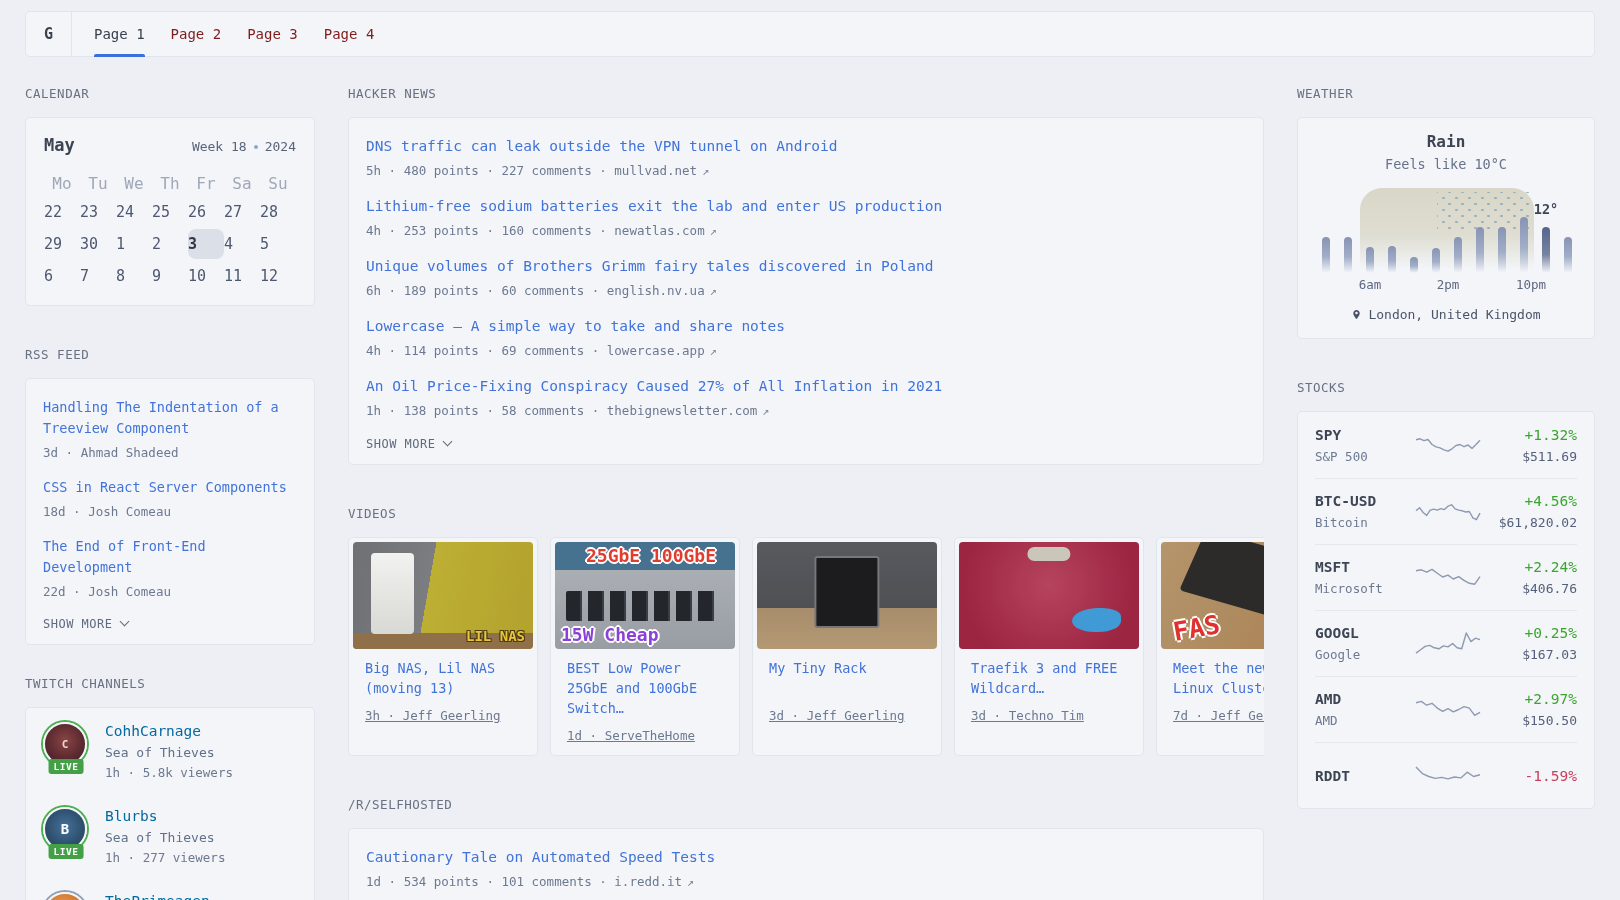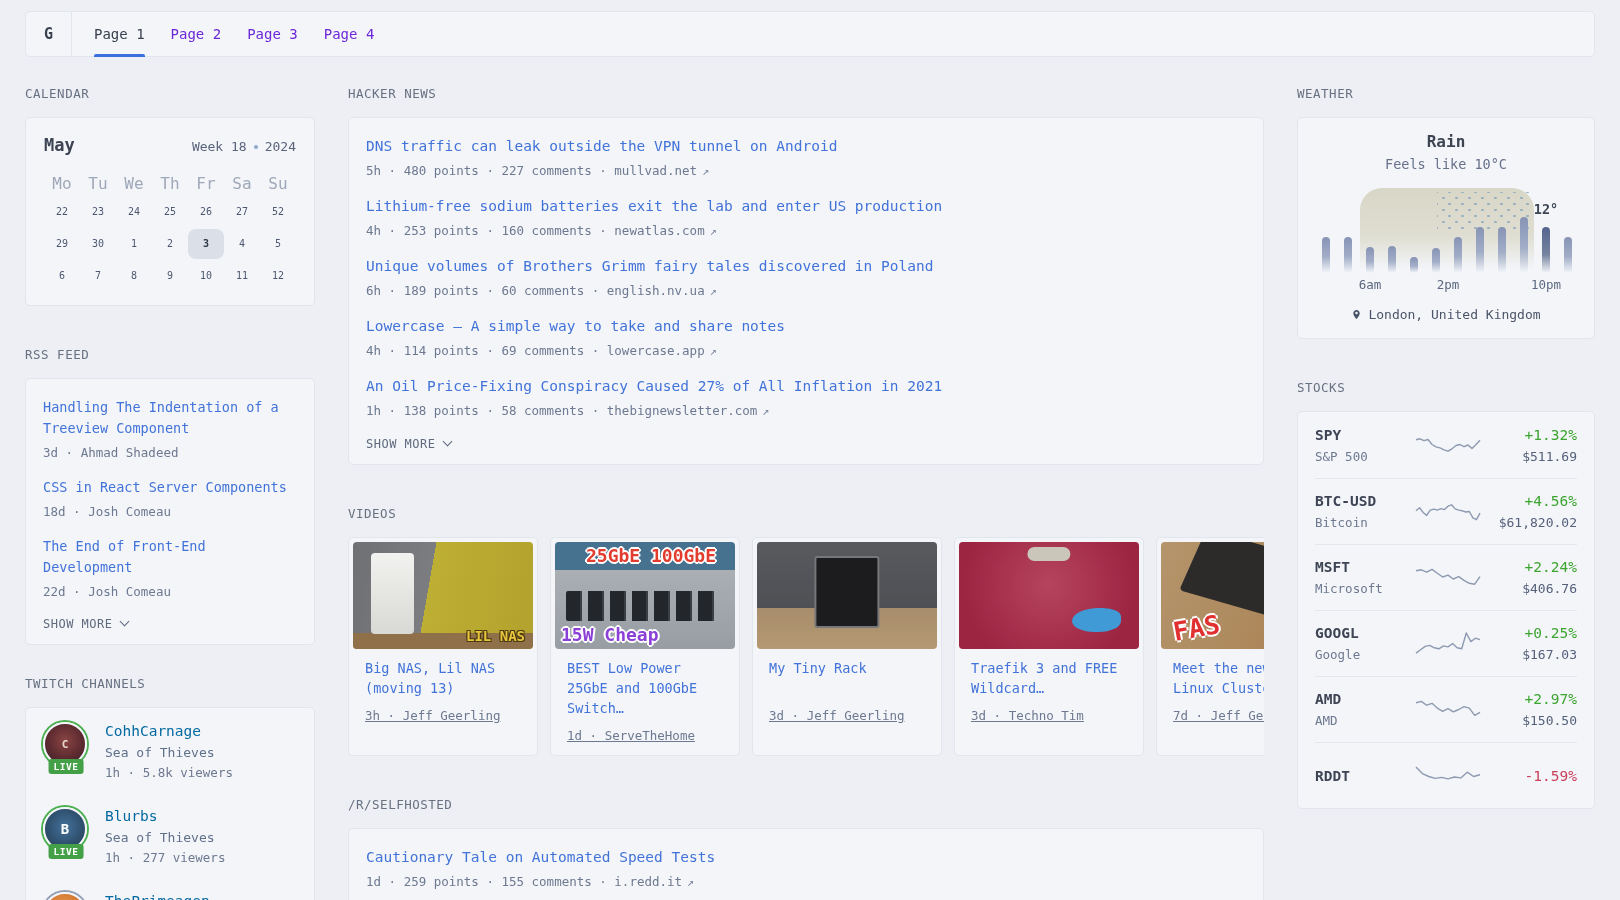--- a/index.html
+++ b/index.html
@@ -14,42 +14,42 @@
     font-family:"DejaVu Sans Mono","Liberation Mono",monospace;
     color:var(--text);
   }
   .page{padding:0 25px;}
   
   header{height:46px;margin-top:11px;background:var(--card);border:1px solid var(--border);
     border-radius:5px;display:flex;align-items:stretch;}
   .logo{width:46px;display:flex;align-items:center;justify-content:center;
     border-right:1px solid var(--border);font-weight:bold;font-size:15px;color:#39414f;cursor:pointer;}
   .tabs{display:flex;gap:26px;padding-left:22px;}
-  .tab{position:relative;display:flex;align-items:center;font-size:14px;color:#6d28d9;cursor:pointer;}
+  .tab{position:relative;display:flex;align-items:center;font-size:14px;color:#7f1d1d;cursor:pointer;}
   .tab.active{color:#39414f;}
   .tab.active::after{content:'';position:absolute;left:0;right:0;bottom:-1px;height:3px;
     background:#3b6fe0;border-radius:2px 2px 0 0;}
   
   .grid{display:grid;grid-template-columns:290px minmax(0,1fr) 298px;column-gap:33px;}
   .sec{margin-top:40px;}
   .sec.first{margin-top:28px;}
   .sec-title{font-size:12.5px;font-weight:normal;color:#687182;letter-spacing:.5px;
     line-height:18px;margin-bottom:14px;}
   .card{background:var(--card);border:1px solid var(--border);border-radius:5px;}
   
   .cal-card{padding:16px 18px 12px;}
   .cal-head{display:flex;justify-content:space-between;align-items:baseline;}
   .cal-month{font-size:17px;font-weight:bold;color:#3c4454;line-height:22px;}
   .cal-week{font-size:13px;color:#59647a;}
   .cal-dot{display:inline-block;width:4px;height:4px;border-radius:50%;background:#8fa5cc;
     margin:0 7px;vertical-align:2px;}
   .cal-weekdays,.cal-days{display:grid;grid-template-columns:repeat(7,1fr);justify-items:center;}
   .cal-weekdays{margin-top:18px;font-size:16px;color:var(--muted2);}
   .cal-days{margin-top:4px;}
-  .day{width:36px;height:30px;line-height:30px;text-align:center;font-size:10px;color:#4d5870;
+  .day{width:36px;height:30px;line-height:30px;font-size:15px;color:#4d5870;
     border-radius:8px;margin-bottom:2px;}
   .day.selected{background:#dbdfe8;font-weight:bold;color:#2f3747;}
   
   .feed-card{padding:18px 17px 12px;}
   .fi{margin-bottom:16px;}
   .fi-title{display:block;font-size:14.5px;line-height:21px;color:var(--link);cursor:pointer;
     white-space:pre-line;text-decoration:none;}
   .rss .fi-title{font-size:13.5px;}
   .fi-meta{margin-top:5px;font-size:12.5px;line-height:17px;color:var(--muted);}
   .ext-arrow{color:#7c88a0;margin-left:5px;font-size:12px;}
@@ -174,21 +174,21 @@
               <span class="wd">Sa</span>
               <span class="wd">Su</span>
             </div>
           <div class="cal-days" id="cal-days">
               <div class="day">22</div>
               <div class="day">23</div>
               <div class="day">24</div>
               <div class="day">25</div>
               <div class="day">26</div>
               <div class="day">27</div>
-              <div class="day">52</div>
+              <div class="day">28</div>
               <div class="day">29</div>
               <div class="day">30</div>
               <div class="day">1</div>
               <div class="day">2</div>
               <div class="day selected">3</div>
               <div class="day">4</div>
               <div class="day">5</div>
               <div class="day">6</div>
               <div class="day">7</div>
               <div class="day">8</div>
@@ -343,21 +343,21 @@
             </div>
           </div>
       </section>
 
       <section class="sec">
         <h2 class="sec-title">/R/SELFHOSTED</h2>
         <div class="card feed-card" style="padding-bottom:40px;">
           <div id="reddit-list">
               <div class="fi">
                 <a class="fi-title">Cautionary Tale on Automated Speed Tests</a>
-                <div class="fi-meta"><span>1d · 259 points · 155 comments · i.redd.it</span><span class="ext-arrow">↗</span></div>
+                <div class="fi-meta"><span>1d · 534 points · 101 comments · i.redd.it</span><span class="ext-arrow">↗</span></div>
               </div>
             </div>
         </div>
       </section>
     </div>
 
     <div class="col">
       <section class="sec first">
         <h2 class="sec-title">WEATHER</h2>
         <div class="card weather-card">
@@ -377,21 +377,21 @@
               <div class="wbar" style="left: 161px; height: 46px;"></div>
               <div class="wbar" style="left: 183px; height: 46px;"></div>
               <div class="wbar" style="left: 205px; height: 56px;"></div>
               <div class="wbar now" style="left: 227px; height: 46px;"></div>
               <div class="wbar" style="left: 249px; height: 36px;"></div>
               <div class="wtemp" style="left: 231px;">12°</div>
             </div>
           <div class="wtimes" id="wtimes">
               <span class="wtime" style="left: 55px;">6am</span>
               <span class="wtime" style="left: 133px;">2pm</span>
-              <span class="wtime" style="left: 231px;">10pm</span>
+              <span class="wtime" style="left: 216px;">10pm</span>
             </div>
           <div class="w-loc">
             <svg width="11" height="13" viewBox="0 0 24 24">
                 <path fill="#4a5468" d="M12 2C8.1 2 5 5.1 5 9c0 5.2 7 13 7 13s7-7.8 7-13c0-3.9-3.1-7-7-7zm0 9.5A2.5 2.5 0 1 1 12 6a2.5 2.5 0 0 1 0 5.5z"></path>
               </svg>
             <span>London, United Kingdom</span>
           </div>
         </div>
       </section>
 

